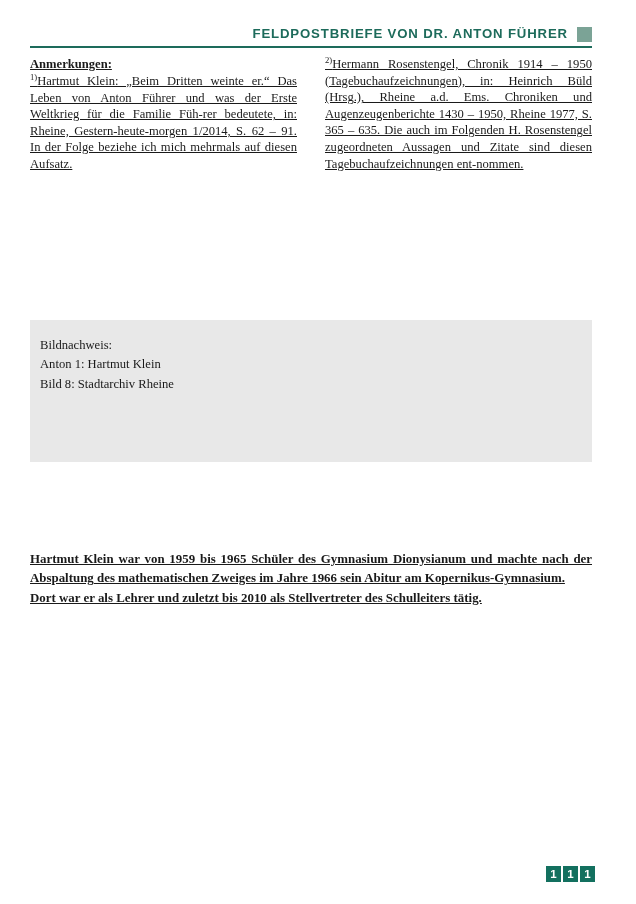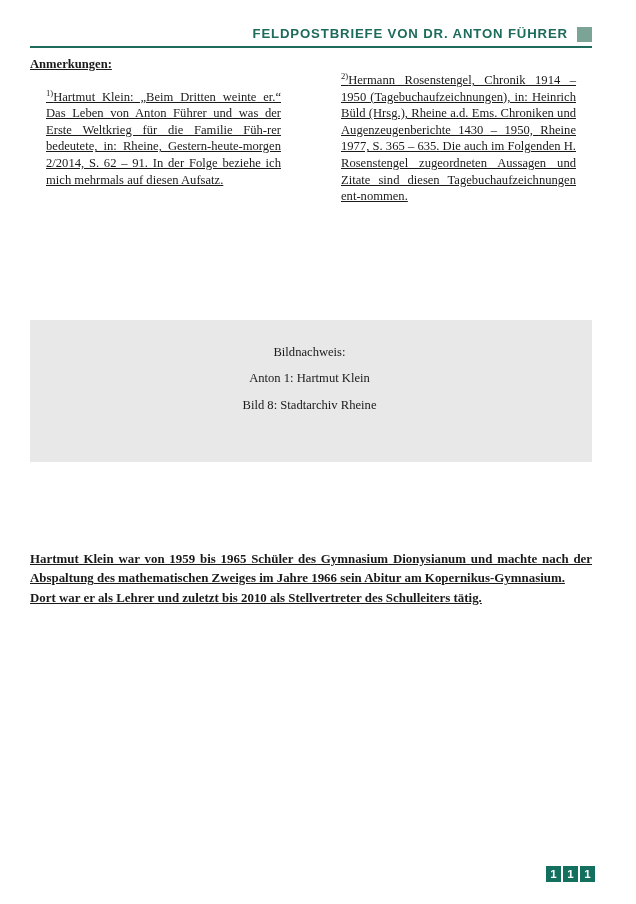--- a/index.html
+++ b/index.html
@@ -77,21 +77,21 @@
     font-weight: bold;
     font-size: 12.6px;
     line-height: 16.6px;
     margin: 0 0 0.5px 0;
   }
   .note-text {
     font-size: 12.6px;
     line-height: 16.6px;
     text-align: justify;
     text-justify: inter-word;
-    margin: 16px;
+    margin: 0;
     hyphens: manual;
   }
   .note-text sup {
     font-size: 8.6px;
     vertical-align: super;
     line-height: 0;
   }
 
   
   .credits-box {
@@ -100,23 +100,22 @@
     top: 320px;
     width: 562px;
     height: 142px;
     background: #e8e8e8;
     box-sizing: border-box;
     padding: 15px 12px 0 9px;
   }
   .credits-line {
     font-size: 12.6px;
     line-height: 18.3px;
-    margin: 8px;
+    margin: 1px;
     white-space: normal;
-    text-align: center;
   }
 
   
   .bio {
     position: absolute;
     left: 30px;
     top: 550px;
     width: 562px;
     text-decoration: underline;
   }
@@ -158,21 +157,21 @@
   <div class="header">
     <span class="header-title">FELDPOSTBRIEFE VON DR. ANTON FÜHRER</span>
     <span class="header-square"></span>
   </div>
   <div class="header-rule"></div>
 
   <div class="notes">
 
     <div class="notes-col">
       <div class="notes-heading">Anmerkungen:</div>
-      <p class="note-text"><sup>1)</sup><span>Hartmut Klein: „Beim Dritten weinte er.“ Das Leben von Anton Führer und was der Erste Weltkrieg für die Familie Füh-rer bedeutete, in: Rheine, Gestern-heute-morgen 2/2014, S. 62 – 91. In der Folge beziehe ich mich mehrmals auf diesen Aufsatz.</span></p>
+      <p class="note-text"><sup>1)</sup><span>Hartmut Klein: „Beim Dritten weinte er.“ Das Leben von Anton Führer und was der Erste Weltkrieg für die Familie Füh-rer bedeutete, in: Rheine, Gestern-heute-morgen 1/2014, S. 62 – 91. In der Folge beziehe ich mich mehrmals auf diesen Aufsatz.</span></p>
     </div>
 
     <div class="notes-col">
       <p class="note-text"><sup>2)</sup><span>Hermann Rosenstengel, Chronik 1914 – 1950 (Tagebuchaufzeichnungen), in: Heinrich Büld (Hrsg.), Rheine a.d. Ems. Chroniken und Augenzeugenberichte 1430 – 1950, Rheine 1977, S. 365 – 635. Die auch im Folgenden H. Rosenstengel zugeordneten Aussagen und Zitate sind diesen Tagebuchaufzeichnungen ent-nommen.</span></p>
     </div>
 
   </div>
 
   <div class="credits-box">
     <p class="credits-line">Bildnachweis:</p>

